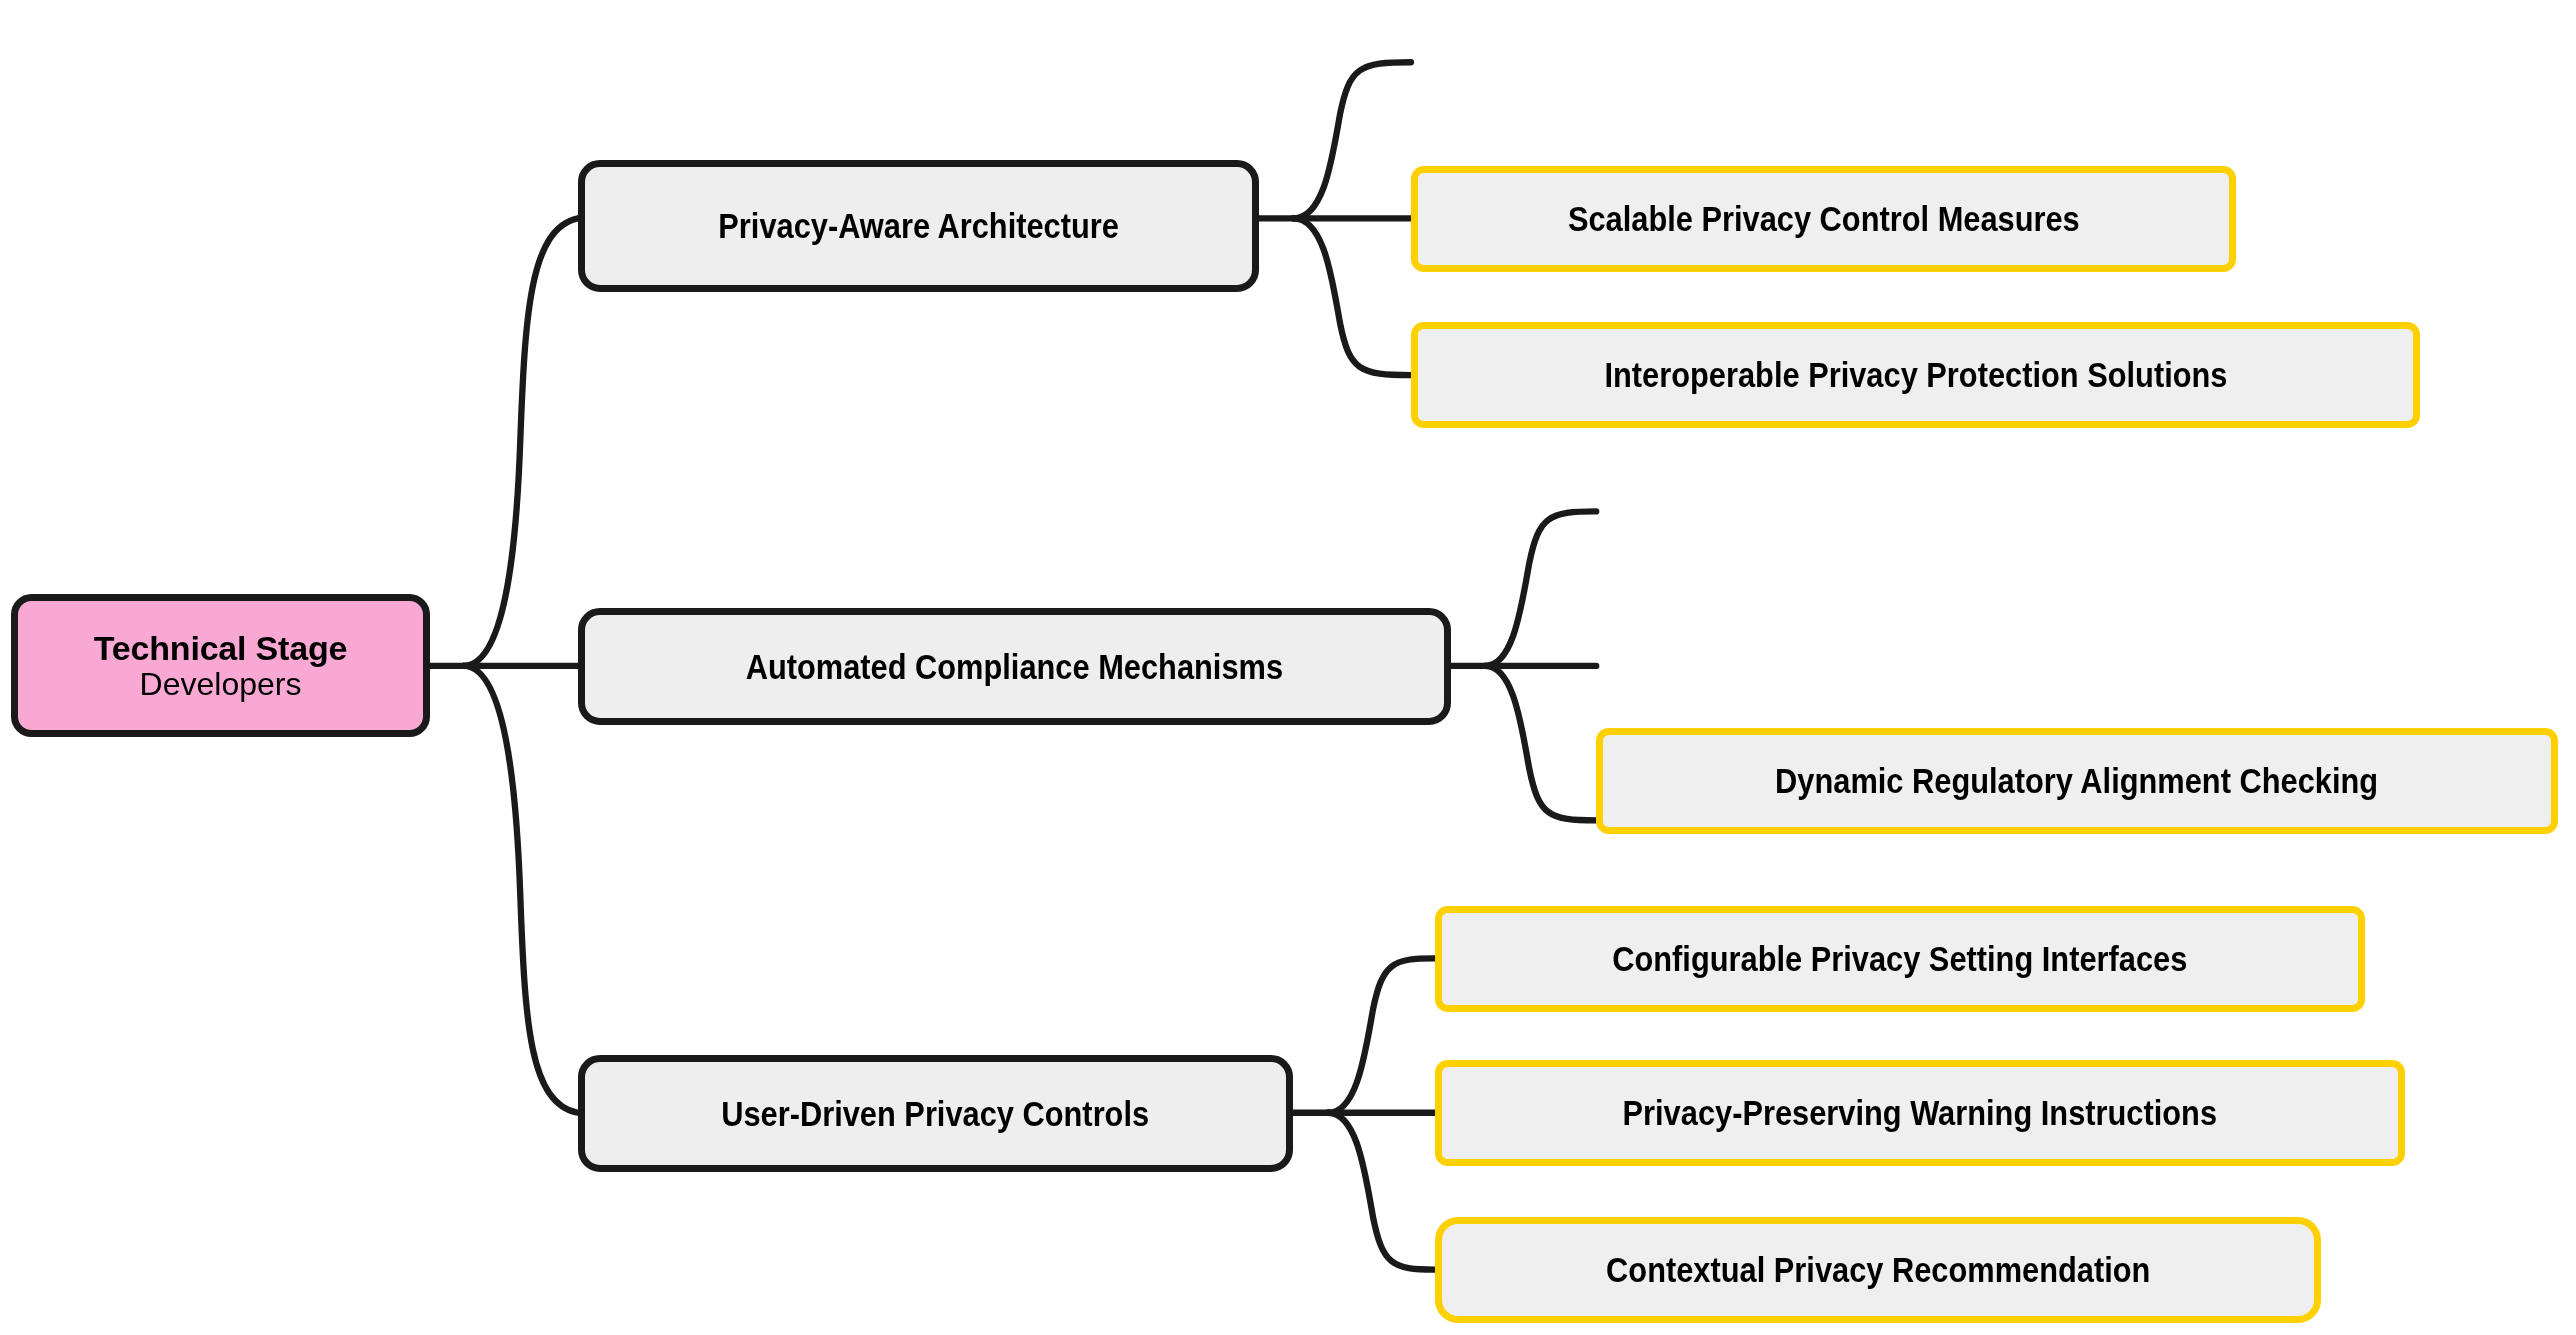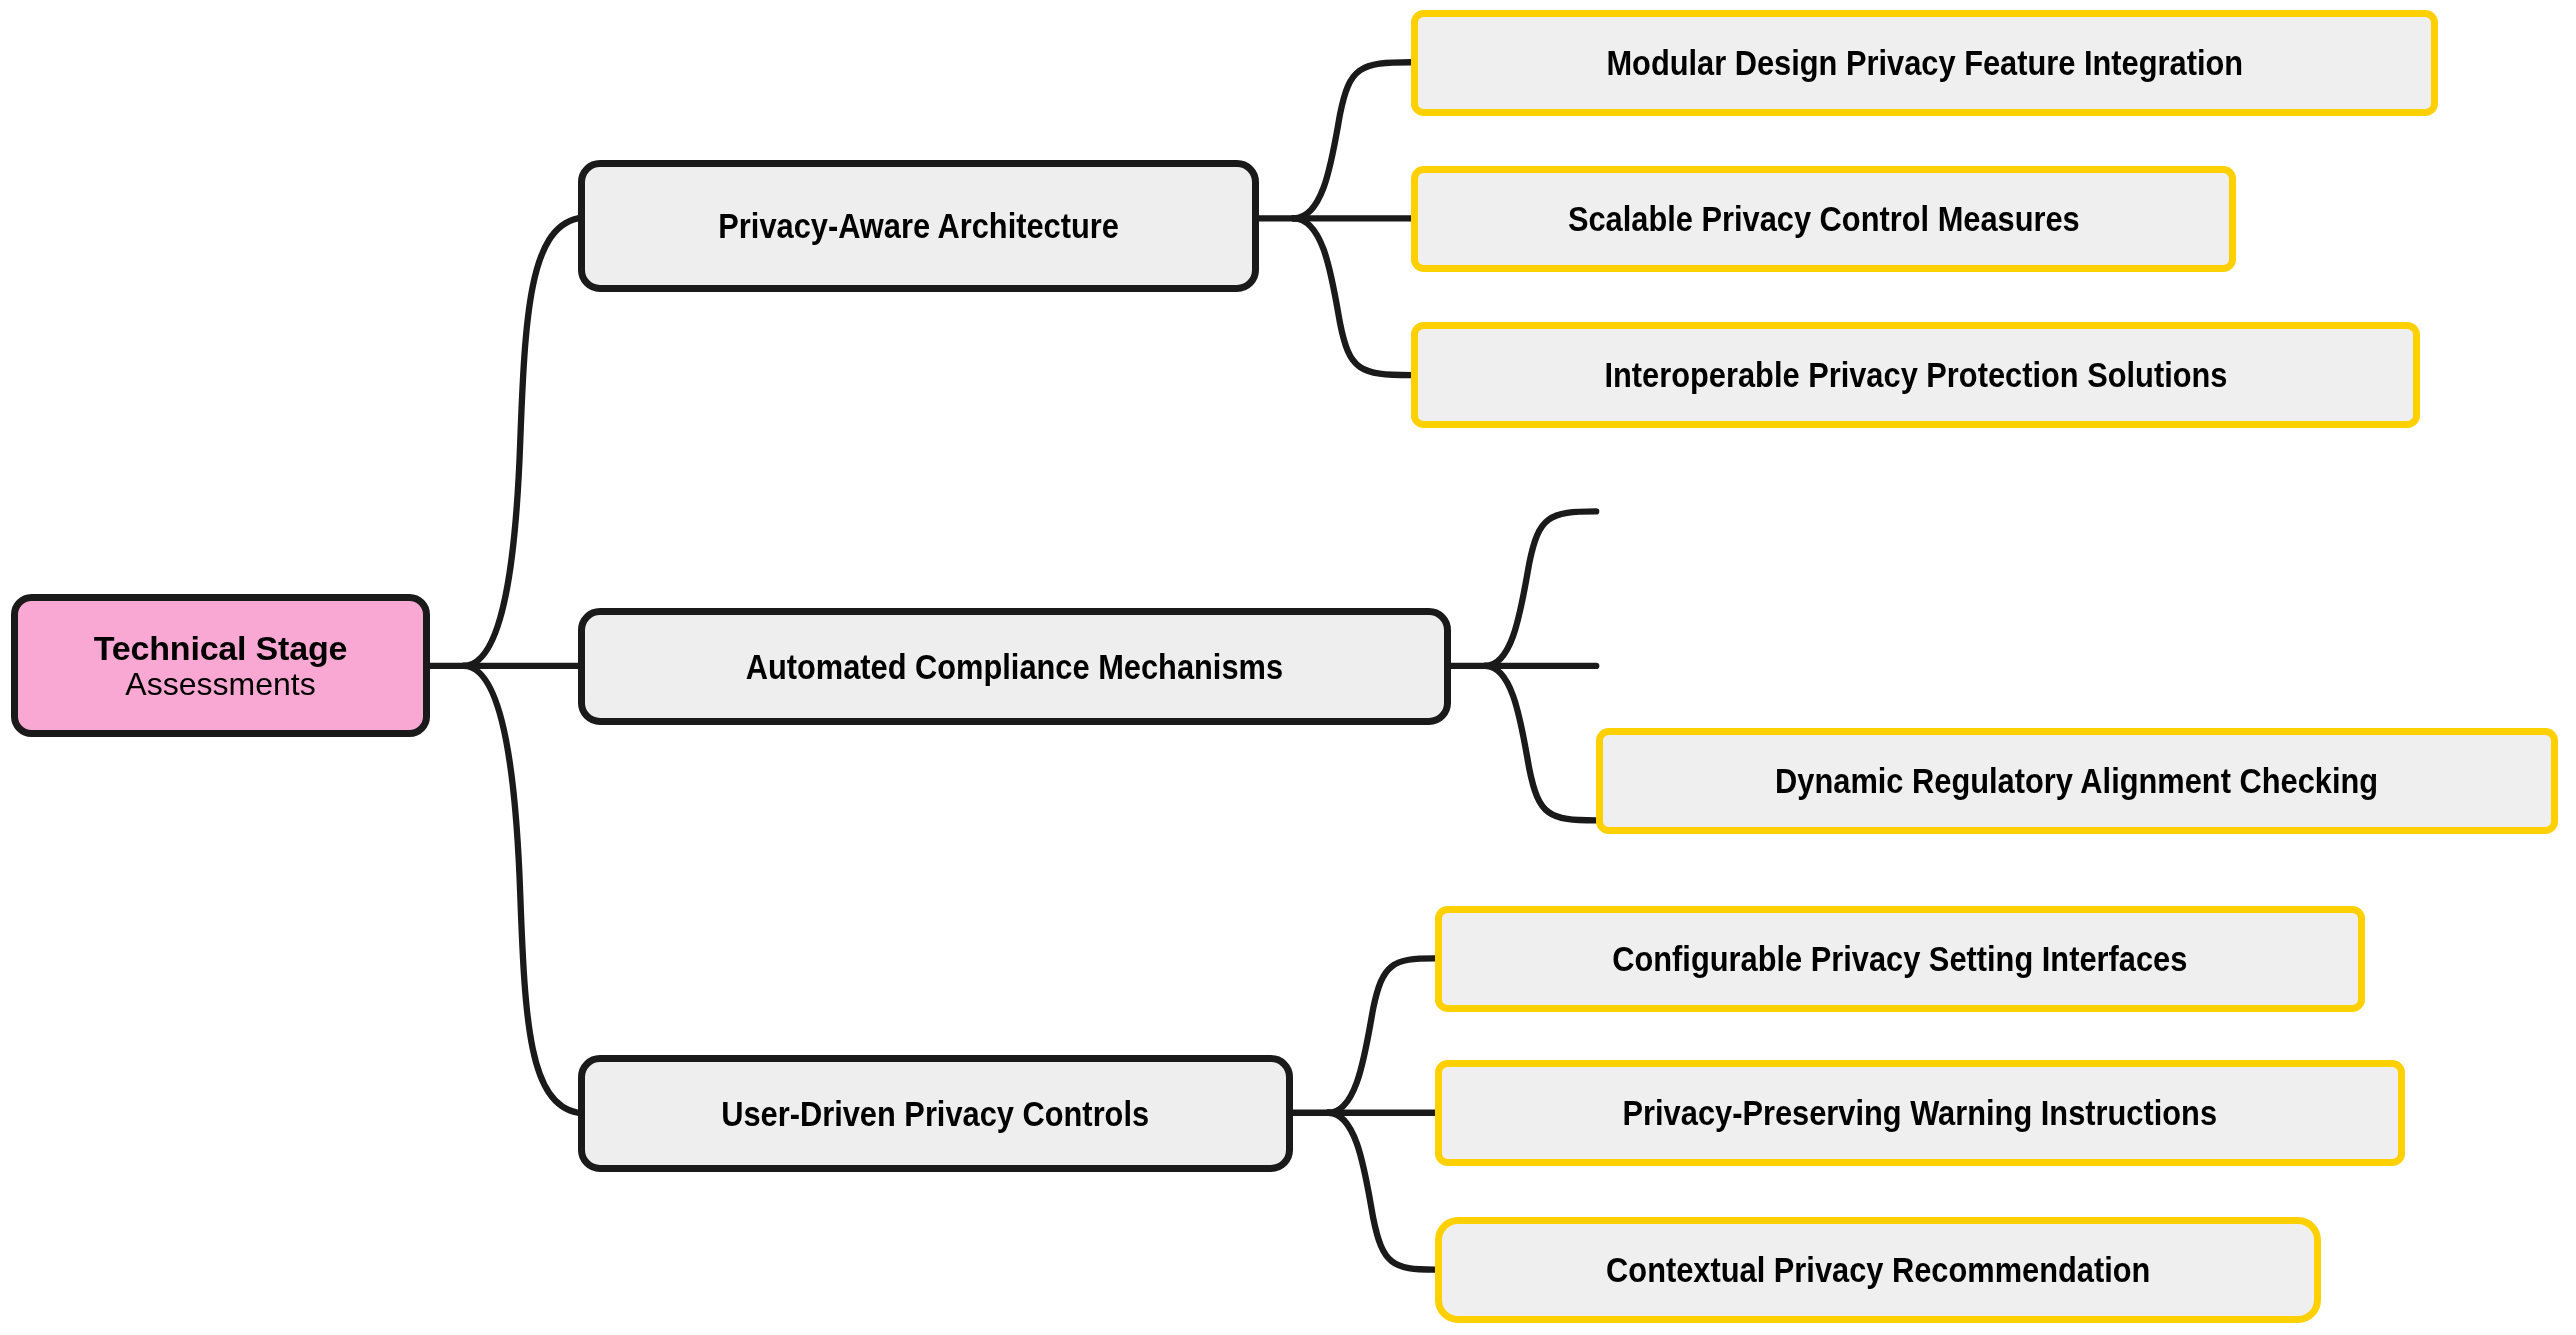--- a/index.html
+++ b/index.html
@@ -111,30 +111,27 @@
 
       <path d="M 1640 1412 L 1685 1412"></path>
       <path d="M 1685 1412 C 1722 1412 1732 1335 1742 1280 C 1754 1222 1767 1216 1820 1216"></path>
       <path d="M 1685 1412 L 1820 1412"></path>
       <path d="M 1685 1412 C 1722 1412 1732 1490 1742 1545 C 1754 1605 1767 1611 1820 1611"></path>
     </g>
   </svg>
 
   <div class="node root" style="left:11px; top:594px; width:419px; height:143px;">
     <span class="line1">Technical Stage</span>
-    <span class="line2">Assessments</span>
+    <span class="line2">Developers</span>
   </div>
 
   <div class="node branch" style="left:578px; top:160px; width:681px; height:132px;align-items:center;">
     <span class="label">Privacy-Aware Architecture</span>
   </div>
 
-  <div class="node leaf" style="left:1411px; top:9.5px; width:1027px; height:106px;">
-    <span class="label">Modular Design Privacy Feature Integration</span>
-  </div>
   <div class="node leaf" style="left:1411px; top:166px; width:825px; height:106px;">
     <span class="label">Scalable Privacy Control Measures</span>
   </div>
   <div class="node leaf" style="left:1411px; top:322px; width:1009px; height:106px;">
     <span class="label">Interoperable Privacy Protection Solutions</span>
   </div>
 
   <div class="node branch" style="left:578px; top:608px; width:873px; height:117px;">
     <span class="label">Automated Compliance Mechanisms</span>
   </div>

